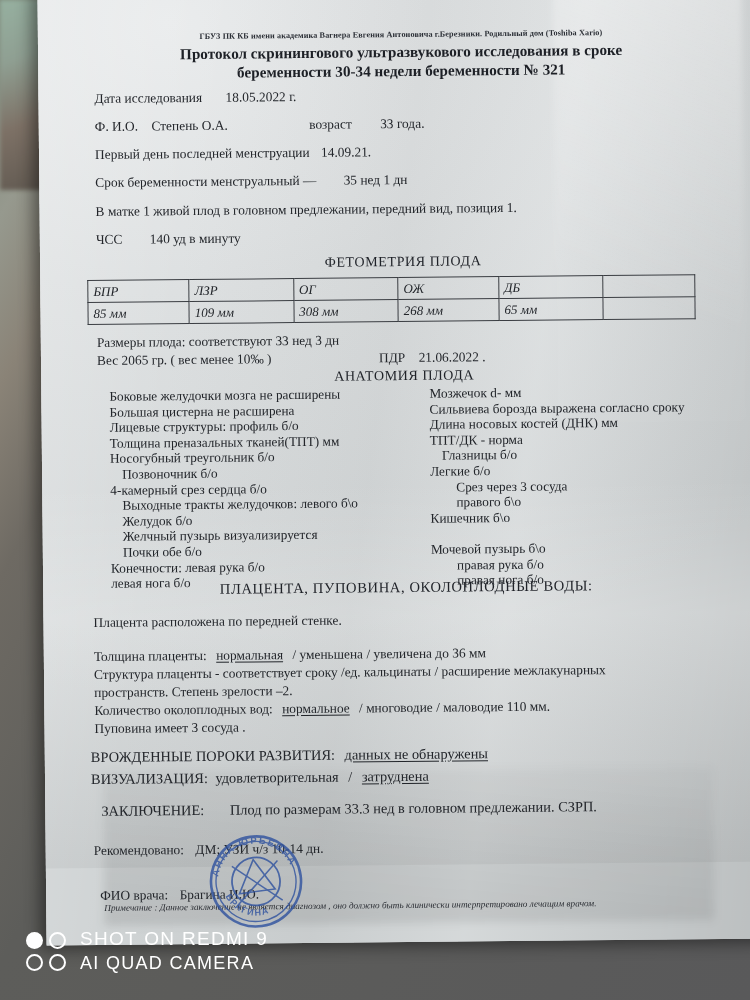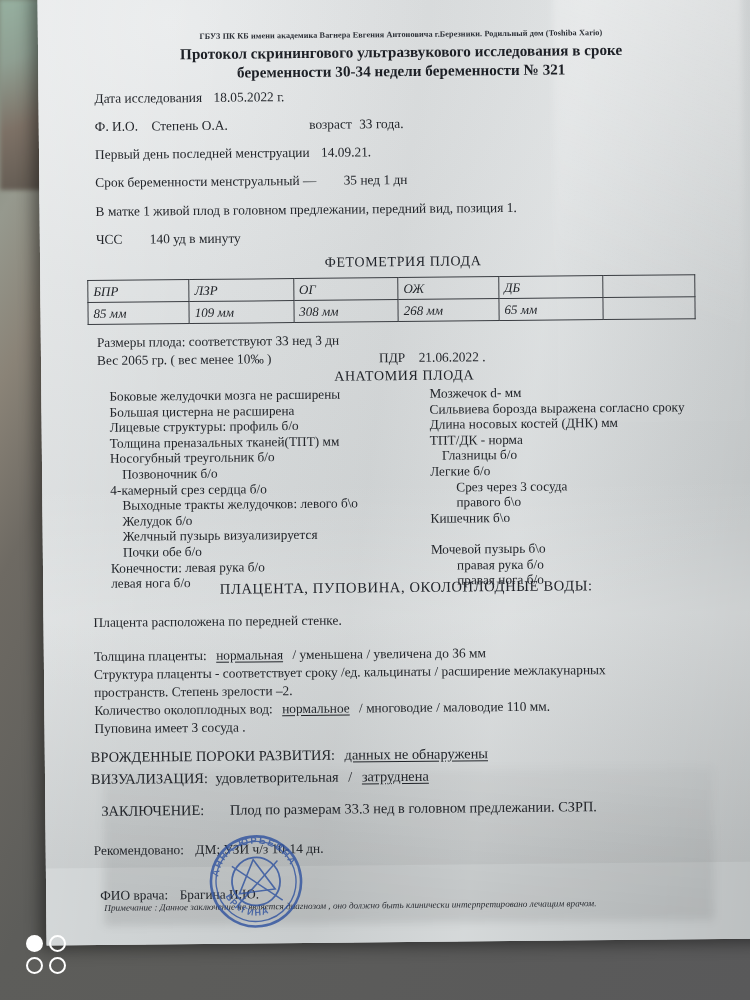--- a/index.html
+++ b/index.html
@@ -238,28 +238,28 @@
     <div class="crease c4"></div>
 
     <div class="doc">
 
       <div class="org-line">ГБУЗ ПК КБ имени академика Вагнера Евгения Антоновича г.Березники.  Родильный  дом   (Toshiba Xario)</div>
       <div class="title-1">Протокол скринингового ультразвукового исследования в сроке</div>
       <div class="title-2">беременности  30-34  недели беременности № 321</div>
 
       <div class="line" style="left:56px; top:106px;">
         <span>Дата исследования</span>
-        <span style="margin-left:8px">18.05.2022 г.</span>
+        <span style="margin-left:20px">18.05.2022 г.</span>
       </div>
 
       <div class="line" style="left:56px; top:134px;">
         <span>Ф. И.О.</span>
         <span style="margin-left:10px">Степень О.А.</span>
         <span style="margin-left:78px">возраст</span>
-        <span style="margin-left:4px">33 года.</span>
+        <span style="margin-left:25px">33 года.</span>
       </div>
 
       <div class="line" style="left:56px; top:162px;">
         <span>Первый день последней менструации</span>
         <span style="margin-left:8px">14.09.21.</span>
       </div>
 
       <div class="line" style="left:56px; top:190px;">
         <span>Срок беременности менструальный —</span>
         <span style="margin-left:24px">35  нед  1 дн</span>
@@ -415,15 +415,19 @@
     <div class="wm-icons">
       <div class="wm-row">
         <span class="dot-filled"></span>
         <span class="dot-hollow"></span>
       </div>
       <div class="wm-row">
         <span class="dot-hollow"></span>
         <span class="dot-hollow"></span>
       </div>
     </div>
+    <div class="wm-text">
+      <div class="wm-l1">SHOT ON REDMI 9</div>
+      <div class="wm-l2">AI QUAD CAMERA</div>
+    </div>
   </div>
 
 </div>
 
 </body></html>

